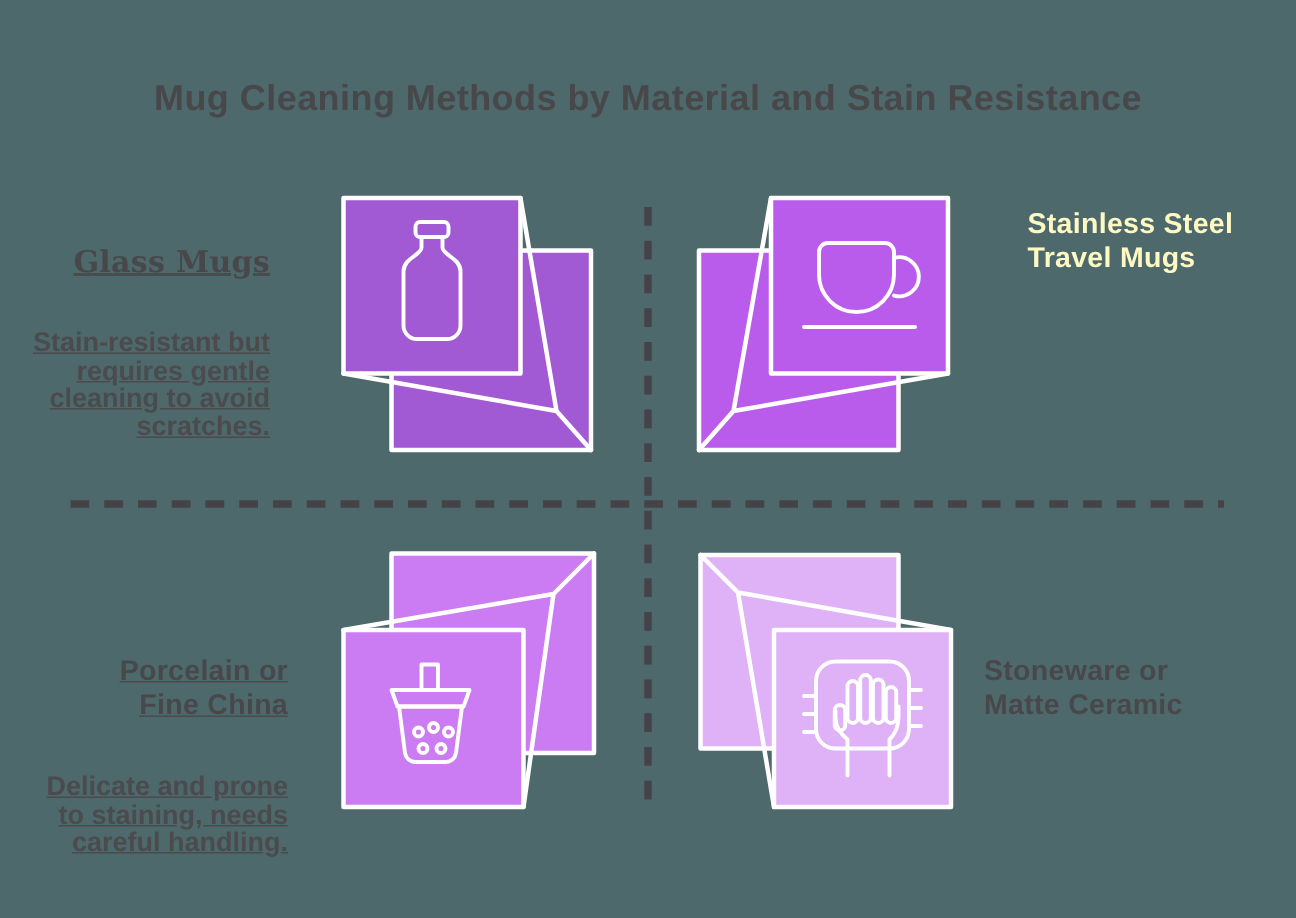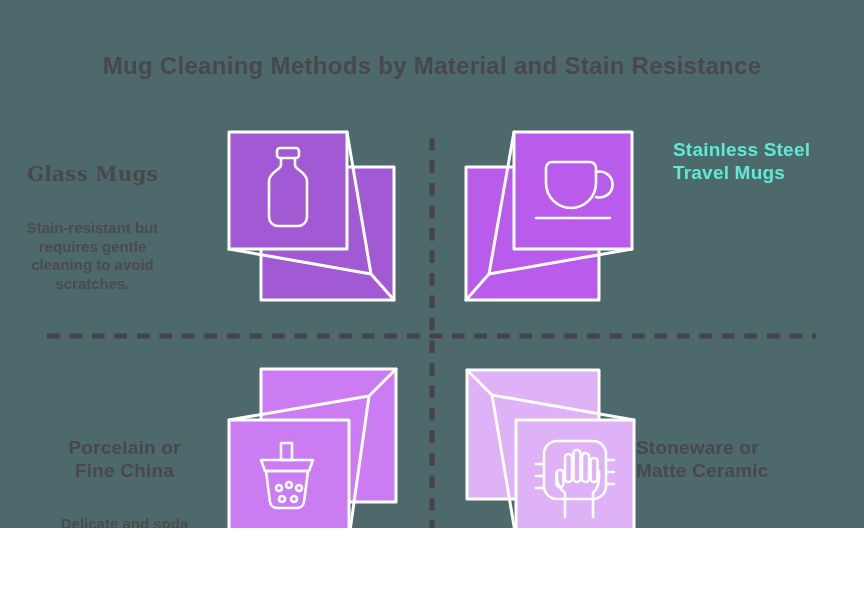--- a/index.html
+++ b/index.html
@@ -1,30 +1,30 @@
 <!DOCTYPE html>
 <html><head>
 <meta charset="utf-8">
 <style>
   html,body{margin:0;padding:0;}
   .canvas{
-    position:relative;width:864px;height:528px;overflow:hidden;
+    position:relative;width:864px;height:612px;overflow:hidden;
     font-family:"Liberation Sans",sans-serif;
   }
   .title{
     position:absolute;top:52px;left:0;right:0;margin:0;
     text-align:center;font-size:24px;font-weight:700;letter-spacing:.3px;
   }
   .dividers{position:absolute;left:0;top:0;}
   .dividers line{stroke-width:5;stroke-dasharray:12.5 10;fill:none;}
   .qtext{position:absolute;white-space:pre-line;}
   .qtext h2{margin:0;font-size:19px;line-height:23px;font-weight:700;letter-spacing:.2px;}
   .qtext.serif-head h2{font-family:"DejaVu Serif","Liberation Serif",serif;font-size:20px;}
-  .qtext p{margin:15px 0 0;font-size:15px;line-height:18.5px;font-weight:700;}
-  .align-right{text-align:center;}
+  .qtext p{margin:15px 0 0;font-size:18px;line-height:18.5px;font-weight:700;}
+  .align-right{text-align:right;text-decoration:underline;}
   .box3d{position:absolute;width:176px;height:176px;}
   .box3d .face{fill:var(--q);stroke:#fff;stroke-width:3;stroke-linejoin:round;}
   .box3d .edge{fill:none;stroke:#fff;stroke-width:3;stroke-linejoin:round;stroke-linecap:round;}
   .glyph{fill:none;stroke:#fff;stroke-width:2.6;stroke-linecap:round;stroke-linejoin:round;}
 </style>
 </head>
 <body>
 
 <div class="canvas" style="background-color: rgb(78, 105, 108);">
 
@@ -46,58 +46,58 @@
     <rect class="face" x="37" y="39" width="133" height="133"></rect>
     <path class="edge" d="M123 4 L147 146 L170 172 M5 121 L147 146"></path>
     <rect class="face" x="5" y="4" width="118" height="117"></rect>
     <g aria-label="milk-bottle-icon">
       <rect class="glyph" x="53" y="20" width="22" height="10" rx="3"></rect>
       <path class="glyph" d="M57 30 v7 c0 5 -12 7 -12 16 v36 a9 9 0 0 0 9 9 h20 a9 9 0 0 0 9 -9 v-36 c0 -9 -12 -11 -12 -16 v-7"></path>
     </g>
   </svg>
 
   <div class="qtext" style="top: 120px; left: 673px; width: 185px; color: rgb(75, 75, 77);">
-    <h2 style="color: #5eead4;">Stainless Steel
+    <h2 style="color: #fef9c3; margin-left: 12px;">Stainless Steel
 Travel Mugs</h2>
   </div>
   <svg class="box3d" style="left: 462px; top: 128px; --q: #b95ceb;" viewBox="0 0 176 176">
     <rect class="face" x="4" y="39" width="133" height="133"></rect>
     <path class="edge" d="M52 4 L27 146 L4 172 M170 121 L27 146"></path>
     <rect class="face" x="52" y="4" width="118" height="117"></rect>
     <g aria-label="coffee-cup-icon">
       <path class="glyph" d="M84 40 a6 6 0 0 1 6 -6 h38 a6 6 0 0 1 6 6 v15 a25 25 0 0 1 -50 0 z"></path>
       <path class="glyph" d="M134 44 a13 13 0 1 1 0 25"></path>
       <line class="glyph" x1="74" y1="90" x2="148" y2="90"></line>
     </g>
   </svg>
 
-  <div class="qtext align-right" style="top: 418px; right: 652px; width: 175px; color: rgb(75, 75, 77);">
+  <div class="qtext align-right" style="top: 418px; right: 672px; width: 175px; color: rgb(75, 75, 77);">
     <h2 style="color: rgb(72, 72, 74);">Porcelain or
 Fine China</h2>
-    <p>Delicate and soda
+    <p>Delicate and prone
 to staining, needs
 careful handling.</p>
   </div>
   <svg class="box3d" style="left: 224px; top: 365px; --q: #cc7cf2;" viewBox="0 0 176 176">
     <rect class="face" x="37" y="4" width="135" height="133"></rect>
     <path class="edge" d="M5 55 L145 31 L172 4 M125 173 L145 31"></path>
     <rect class="face" x="5" y="55" width="120" height="118"></rect>
     <g aria-label="bubble-tea-cup-icon">
       <rect class="glyph" x="57" y="78" width="11" height="17"></rect>
       <path class="glyph" d="M37 95 h52 l-4 11 h-44 z"></path>
       <path class="glyph" d="M42 106 h42 l-4 31 a7 7 0 0 1 -7 6 h-20 a7 7 0 0 1 -7 -6 z"></path>
       <circle class="glyph" cx="55" cy="123" r="3"></circle>
       <circle class="glyph" cx="65" cy="120" r="3"></circle>
       <circle class="glyph" cx="75" cy="123" r="3"></circle>
       <circle class="glyph" cx="58" cy="134" r="3"></circle>
       <circle class="glyph" cx="70" cy="134" r="3"></circle>
     </g>
   </svg>
 
-  <div class="qtext" style="top: 418px; left: 636px; width: 185px; color: rgb(75, 75, 77);">
+  <div class="qtext" style="top: 418px; left: 656px; width: 185px; color: rgb(75, 75, 77);">
     <h2 style="color: rgb(72, 72, 74);">Stoneware or
 Matte Ceramic</h2>
   </div>
   <svg class="box3d" style="left: 462px; top: 365px; --q: #dfb1f6;" viewBox="0 0 176 176">
     <rect class="face" x="5" y="5" width="132" height="129"></rect>
     <path class="edge" d="M172 55 L30 30 L5 5 M54 173 L30 30"></path>
     <rect class="face" x="54" y="55" width="118" height="118"></rect>
     <g aria-label="hand-scrub-icon">
       <rect class="glyph" x="82" y="76" width="62" height="58" rx="13"></rect>
       <path class="glyph" d="M74 99 h7 M74 111 h7 M74 123 h7 M145 95 h7 M145 107 h7 M145 119 h7"></path>

